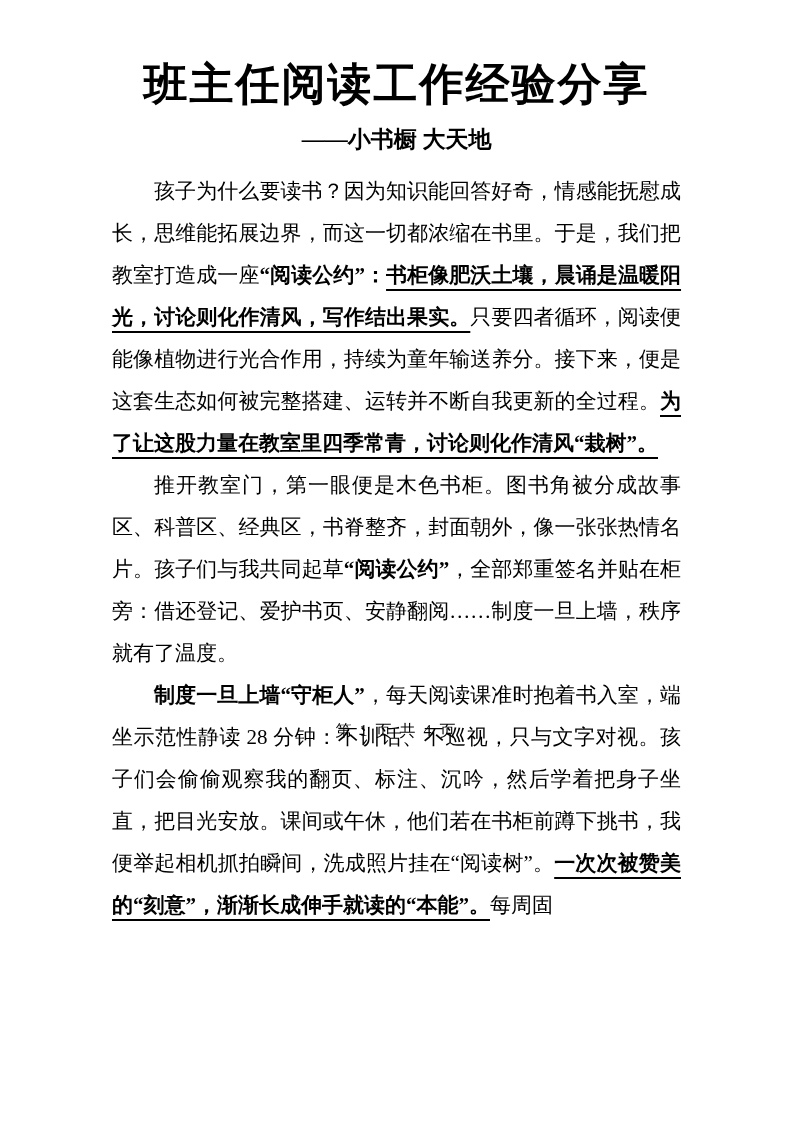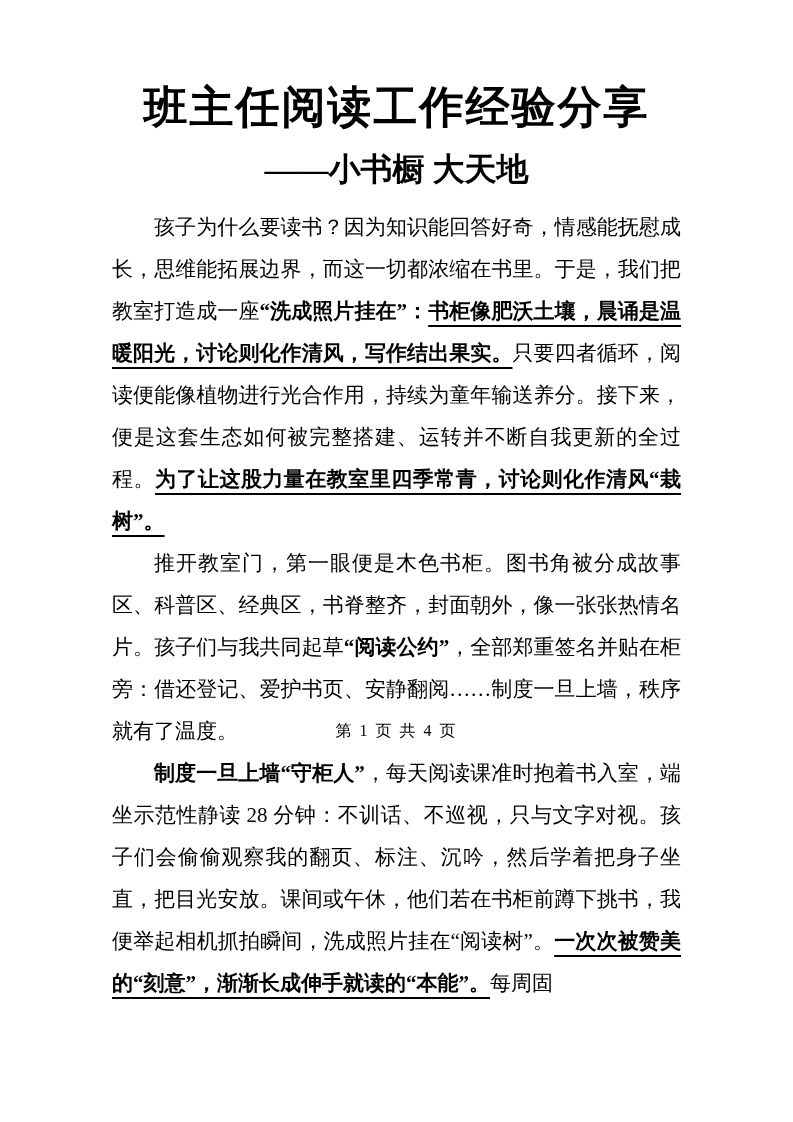--- a/index.html
+++ b/index.html
@@ -12,33 +12,33 @@
     height: 1122px;
     font-family: "Liberation Serif", "DejaVu Serif", serif;
     color: #000000;
     position: relative;
     overflow: hidden;
   }
   .page {
     box-sizing: border-box;
     width: 793px;
     height: 812px;
-    padding: 82px 112px 0 112px;
+    padding: 59px 112px 0 112px;
     position: relative;
   }
   .doc-title {
     font-size: 44px;
     font-weight: bold;
     text-align: center;
     margin: 0 0 12px 0;
     letter-spacing: 2px;
     line-height: 1.2;
   }
   .doc-subtitle {
-    font-size: 32px;
+    font-size: 23px;
     font-weight: bold;
     text-align: center;
     margin: 0 0 14px 0;
     line-height: 1.4;
   }
   .content p {
     font-size: 21px;
     line-height: 42px;
     text-align: justify;
     text-justify: inter-ideograph;
@@ -66,21 +66,21 @@
 </style>
 </head>
 <body>
 
 <div class="page">
   <h1 class="doc-title">班主任阅读工作经验分享</h1>
   <h2 class="doc-subtitle">——小书橱 大天地</h2>
 
   <div class="content">
 
-  <p class="body"><span class="run">孩子为什么要读书？因为知识能回答好奇，情感能抚慰成长，思维能拓展边界，而这一切都浓缩在书里。于是，我们把教室打造成一座</span><span class="run b">“洗成照片挂在”：</span><span class="run b u">书柜像肥沃土壤，晨诵是温暖阳光，讨论则化作清风，写作结出果实。</span><span class="run">只要四者循环，阅读便能像植物进行光合作用，持续为童年输送养分。接下来，便是这套生态如何被完整搭建、运转并不断自我更新的全过程。</span><span class="run b u">为了让这股力量在教室里四季常青，讨论则化作清风“栽树”。</span></p>
+  <p class="body"><span class="run">孩子为什么要读书？因为知识能回答好奇，情感能抚慰成长，思维能拓展边界，而这一切都浓缩在书里。于是，我们把教室打造成一座</span><span class="run b">“阅读公约”：</span><span class="run b u">书柜像肥沃土壤，晨诵是温暖阳光，讨论则化作清风，写作结出果实。</span><span class="run">只要四者循环，阅读便能像植物进行光合作用，持续为童年输送养分。接下来，便是这套生态如何被完整搭建、运转并不断自我更新的全过程。</span><span class="run b u">为了让这股力量在教室里四季常青，讨论则化作清风“栽树”。</span></p>
       <p class="body"><span class="run">推开教室门，第一眼便是木色书柜。图书角被分成故事区、科普区、经典区，书脊整齐，封面朝外，像一张张热情名片。孩子们与我共同起草</span><span class="run b">“阅读公约”</span><span class="run">，全部郑重签名并贴在柜旁：借还登记、爱护书页、安静翻阅……制度一旦上墙，秩序就有了温度。</span></p>
       <p class="body"><span class="run b">制度一旦上墙“守柜人”</span><span class="run">，每天阅读课准时抱着书入室，端坐示范性静读 28 分钟：不训话、不巡视，只与文字对视。孩子们会偷偷观察我的翻页、标注、沉吟，然后学着把身子坐直，把目光安放。课间或午休，他们若在书柜前蹲下挑书，我便举起相机抓拍瞬间，洗成照片挂在“阅读树”。</span><span class="run b u">一次次被赞美的“刻意”，渐渐长成伸手就读的“本能”。</span><span class="run">每周固</span></p>
     </div>
 
   <div class="page-footer">
     <span>第 1 页 共 4 页</span>
   </div>
 </div>
 
 </body></html>

